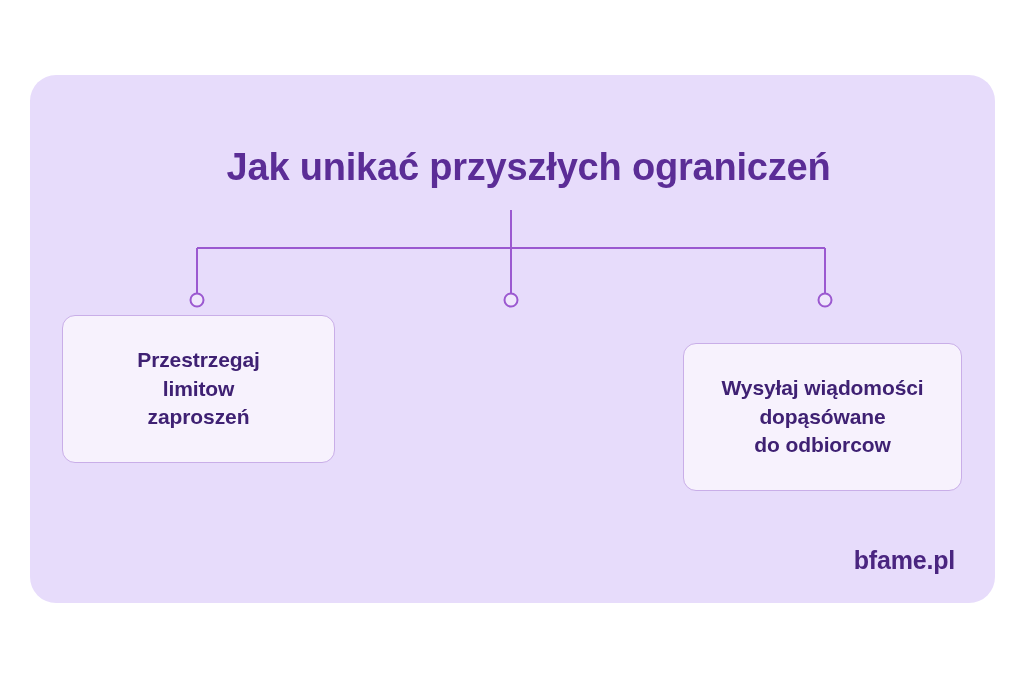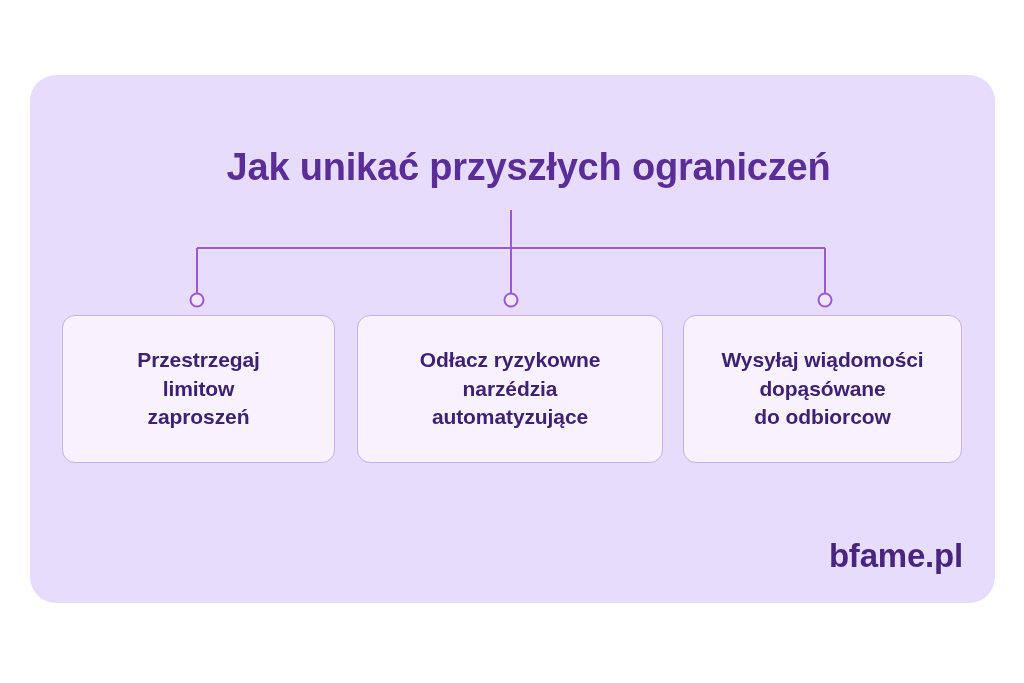--- a/index.html
+++ b/index.html
@@ -75,37 +75,37 @@
     border-radius: 13px;
     box-sizing: border-box;
     display: flex;
     align-items: center;
     justify-content: center;
     text-align: center;
     padding: 6px 10px;
   }
   .box-1 { left: 0px;   width: 273px; }
   .box-2 { left: 295px; width: 306px; }
-  .box-3 { left: 621px; width: 279px; }
+  .box-3 { left: 621px; width: 279px; margin-top: 28px; }
 
   .box-text {
     font-size: 21px;
     font-weight: bold;
     color: #3f2173;
     line-height: 1.38;
     white-space: pre-line;
     letter-spacing: -0.1px;
   }
 
   
   .brand {
     position: absolute;
-    right: 32px;
+    right: 40px;
     bottom: 28px;
-    font-size: 33px;
+    font-size: 25px;
     font-weight: bold;
     color: #4a2580;
     letter-spacing: -0.2px;
   }
 </style>
 </head>
 <body>
 
 <div id="stage">
 
@@ -129,25 +129,20 @@
       <circle cx="481" cy="225" r="6.5" fill="#EFE7FC" stroke="#9B59D0" stroke-width="2"></circle>
       <circle cx="795" cy="225" r="6.5" fill="#EFE7FC" stroke="#9B59D0" stroke-width="2"></circle>
     </svg>
 
     <div class="boxes">
       <div class="box box-1">
         <div class="box-text">Przestrzegaj
 limitow
 zaproszeń</div>
       </div>
-      <div class="box box-2">
-        <div class="box-text">Odłacz ryzykowne
-narzédzia
-automatyzujące</div>
-      </div>
       <div class="box box-3">
         <div class="box-text">Wysyłaj wiądomości
 dopąsówane
 do odbiorcow</div>
       </div>
     </div>
 
     <div class="brand">bfame.pl</div>
 
   </div>

